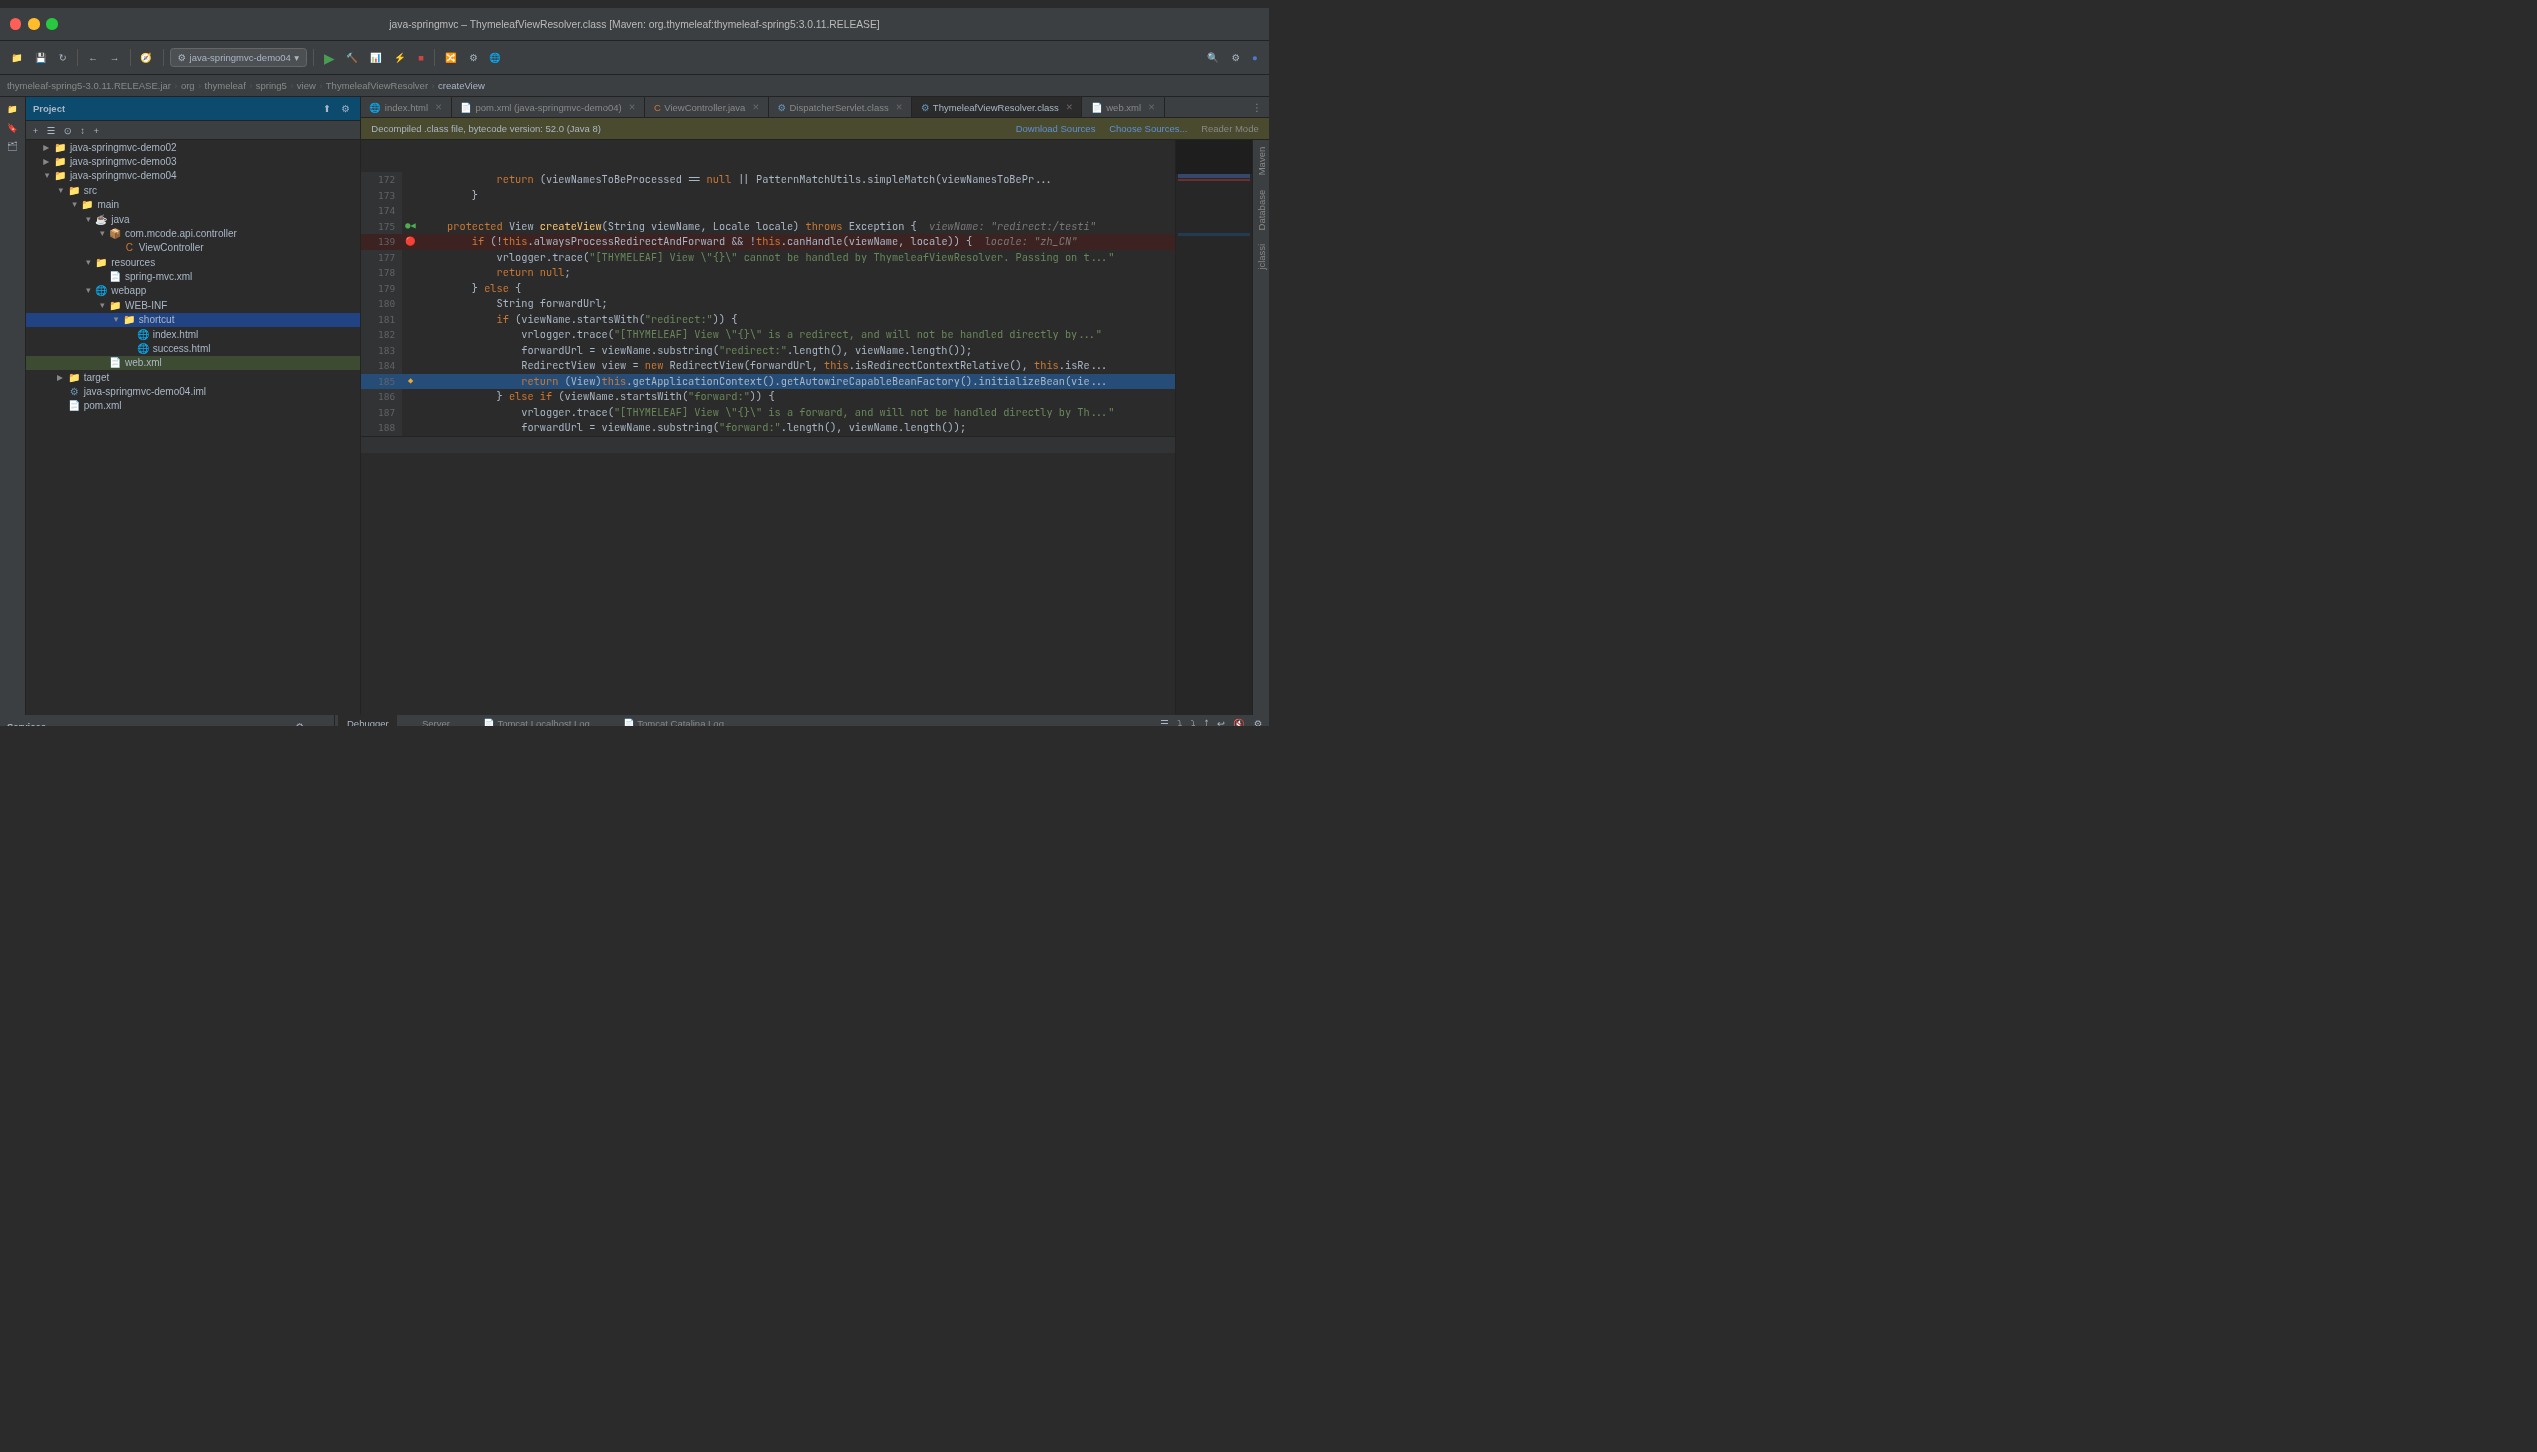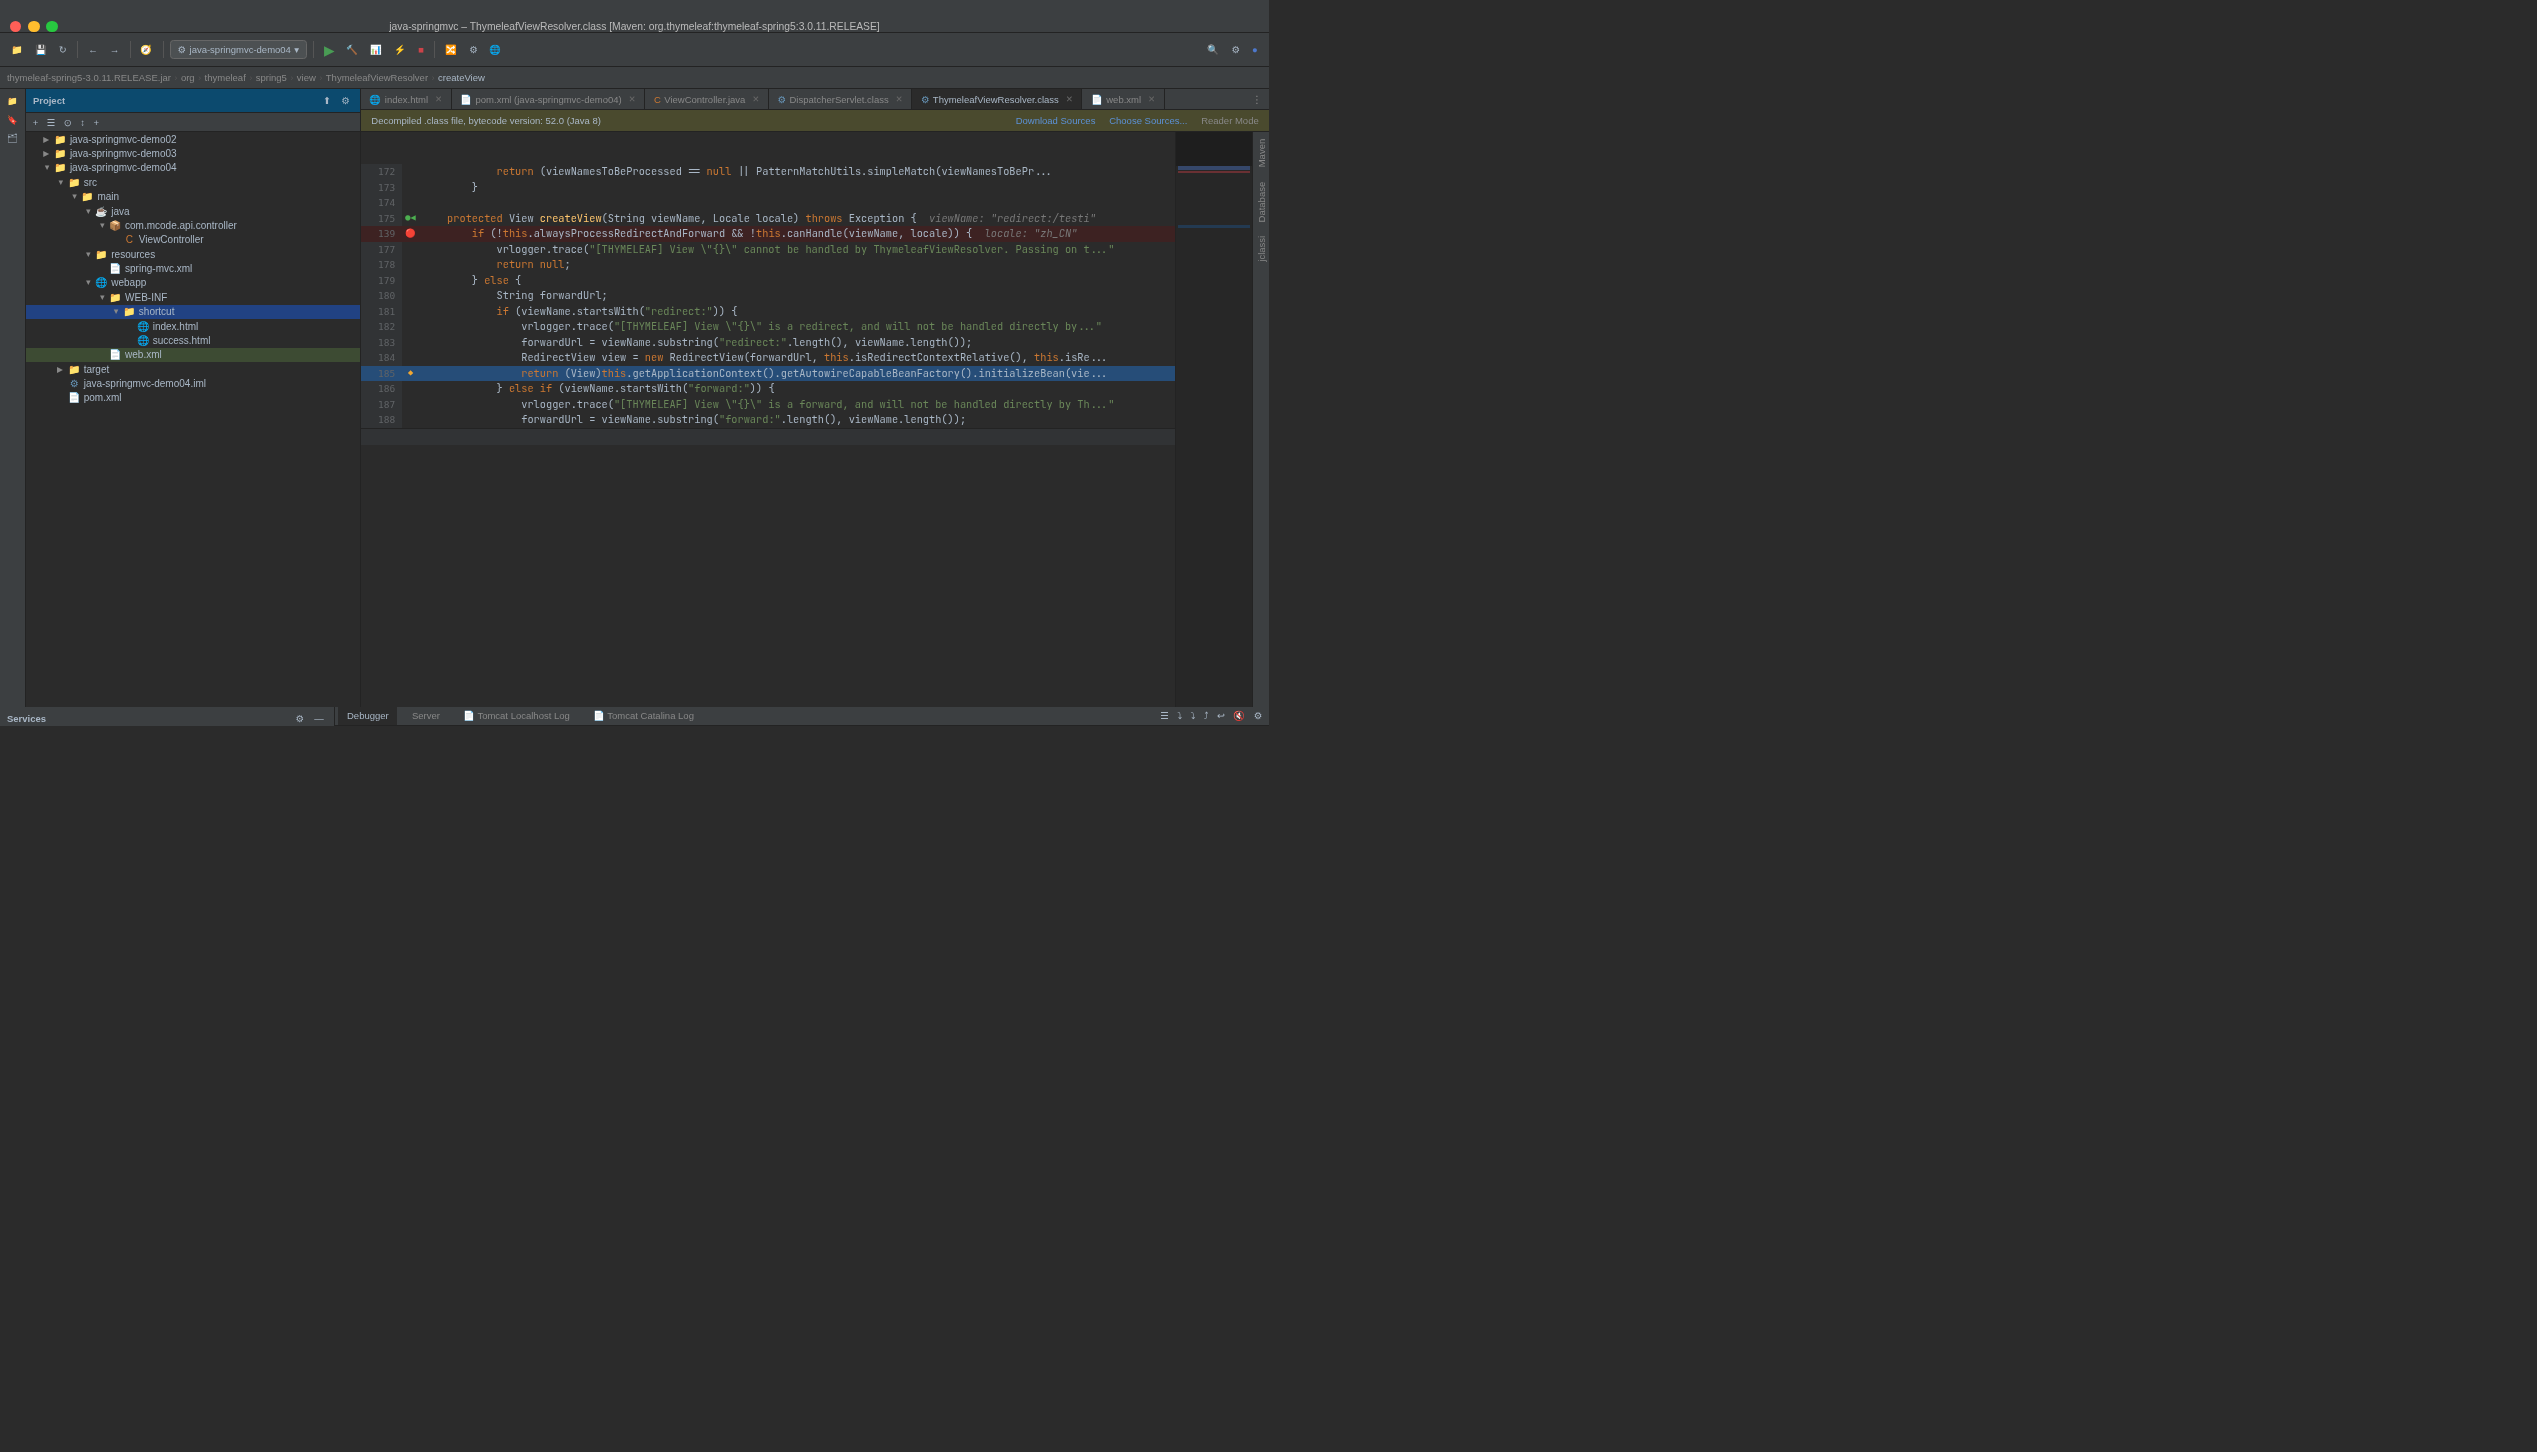--- a/index.html
+++ b/index.html
@@ -1,19 +1,19 @@
 <!DOCTYPE html>
 <html style="font-size:13.8px"><head>
   <meta charset="utf-8">
   <style>
     * { margin: 0; padding: 0; box-sizing: border-box; }
     body { font-family: -apple-system, BlinkMacSystemFont, 'Helvetica Neue', Arial, sans-serif; font-size: 10.3px; background: #2b2b2b; color: #a9b7c6; overflow: hidden; width: 1269px; height: 726px; }
     
     
-    .title-bar { background: #3c3f41; height: 33px; display: flex; align-items: flex-end; justify-content: center; position: relative; border-bottom: 0.9px solid #232323; }
+    .title-bar { background: #3c3f41; height: 33px; display: flex; align-items: center; justify-content: center; position: relative; border-bottom: 0.9px solid #232323; margin-top: 8px; }
     .title-bar-buttons { position: absolute; left: 10.3px; display: flex; gap: 6.9px; align-items: center; }
     .tb-btn { width: 11.2px; height: 11.2px; border-radius: 50%; border: none; cursor: pointer; }
     .tb-close { background: #ff5f57; }
     .tb-min { background: #ffbd2e; }
     .tb-max { background: #28c840; }
     .title-bar-title { font-size: 10.3px; color: #bbbbbb; }
     
     
     .toolbar { background: #3c3f41; height: 34px; display: flex; align-items: center; padding: 0 6.9px; gap: 3.4px; border-bottom: 0.9px solid #232323; }
     .toolbar-btn { background: transparent; border: none; color: #a9b7c6; cursor: pointer; padding: 2.6px 4.3px; border-radius: 2.6px; font-size: 9.5px; display: flex; align-items: center; gap: 1.7px; }
@@ -93,21 +93,21 @@
     .right-sidebar-label { writing-mode: vertical-rl; transform: rotate(180deg); font-size: 9.5px; color: #888; padding: 6.9px 3.4px; cursor: pointer; }
     
     
     .services-panel { width: 335px; border-right: 0.9px solid #232323; display: flex; flex-direction: column; }
     .services-header { background: #3c3f41; padding: 3.4px 6.9px; font-size: 9.5px; font-weight: bold; display: flex; align-items: center; justify-between; border-bottom: 0.9px solid #232323; height: 24px; }
     .services-toolbar { background: #3c3f41; display: flex; align-items: center; padding: 1.7px 3.4px; gap: 1.7px; border-bottom: 0.9px solid #232323; }
     .services-tree { flex: 1; overflow-y: auto; font-size: 10px; }
     
     
     .debugger-panel { flex: 1; display: flex; flex-direction: column; }
-    .debugger-tabs { background: #3c3f41; display: flex; align-items: center; padding: 0 3.4px; border-bottom: 0.9px solid #232323; gap: 6px; }
+    .debugger-tabs { background: #3c3f41; display: flex; align-items: center; padding: 0 3.4px; border-bottom: 0.9px solid #232323; gap: 16px; }
     .debugger-tab { padding: 3.4px 8.6px; font-size: 9.5px; cursor: pointer; color: #888; }
     .debugger-tab.active { color: #a9b7c6; background: #2b2b2b; }
     .debugger-content { display: flex; flex: 1; overflow: hidden; }
     
     
     .frames-panel { flex: 1; border-right: 0.9px solid #232323; display: flex; flex-direction: column; }
     .frames-header { padding: 3.4px 6.9px; font-size: 9.5px; font-weight: bold; background: #3c3f41; border-bottom: 0.9px solid #232323; display: flex; align-items: center; justify-content: space-between; }
     .frames-list { flex: 1; overflow-y: auto; font-size: 9.5px; }
     .frame-item { padding: 3.4px 6.9px; cursor: pointer; display: flex; align-items: center; gap: 3.4px; }
     .frame-item.active { background: #1e3a5c; }

